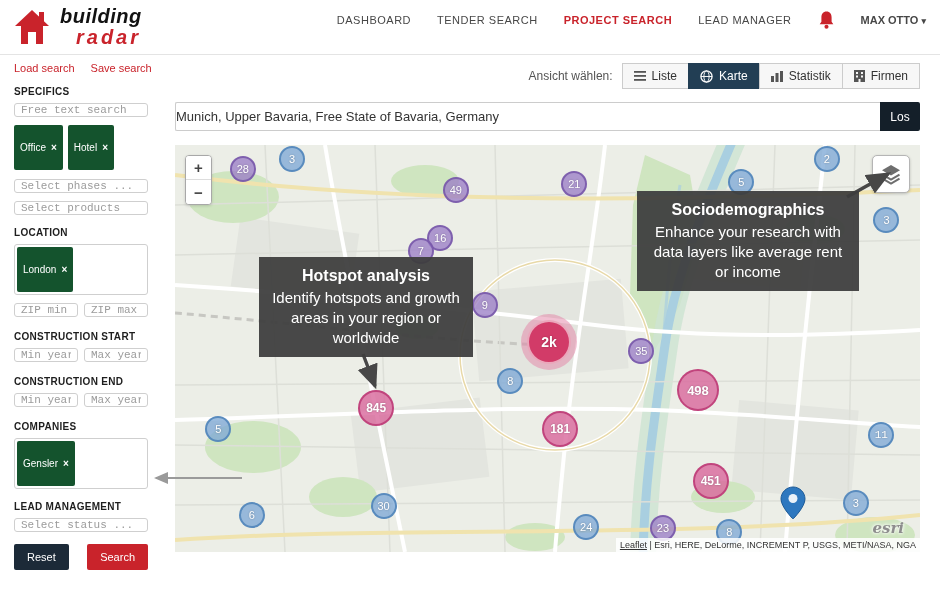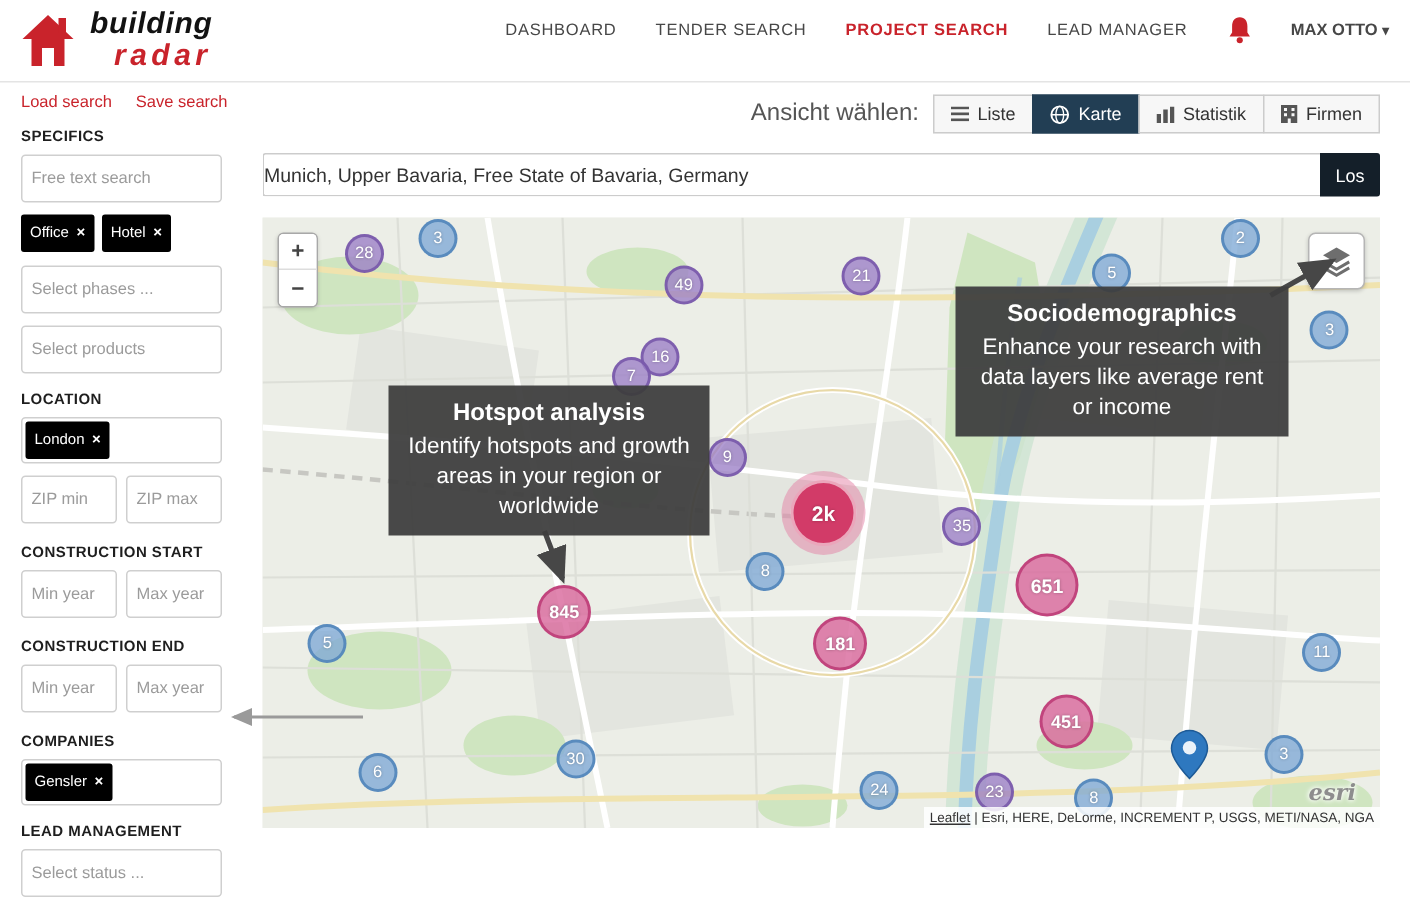--- a/index.html
+++ b/index.html
@@ -19,36 +19,36 @@
   .bell{display:flex;align-items:center;cursor:pointer}
   .user{font-size:11px;color:#474747;font-weight:bold;cursor:pointer;white-space:nowrap}
   .caret{font-size:9px;color:#474747}
 
   
   .sidebar{position:absolute;left:14px;top:62px;width:134px;z-index:45}
   .side-links{display:flex;gap:16px;margin-bottom:12px}
   .side-link{color:#c9232b;font-size:11px;cursor:pointer;white-space:nowrap}
   .sec{margin-bottom:12px}
   .sec-title{font-size:10px;font-weight:bold;color:#1e1e1e;letter-spacing:.3px;margin-bottom:6px}
-  .s-input{width:100%;height:32px;border:1px solid #cfcfcf;border-radius:3px;font-size:11px;padding:0 6px;color:#333;margin-bottom:8px;font-family:Liberation Sans, sans-serif;background:#fff;display:block}
+  .s-input{width:100%;height:14px;border:1px solid #cfcfcf;border-radius:3px;font-size:11px;padding:0 6px;color:#333;margin-bottom:8px;font-family:Liberation Mono, monospace;background:#fff;display:block}
   .s-input::placeholder{color:#9b9b9b}
   .half-row{display:flex;gap:6px;margin-bottom:14px}
   .half-row .s-input{width:64px;margin-bottom:0}
   .tag-row{display:flex;gap:5px;margin-bottom:9px}
-  .tag{display:inline-flex;align-items:center;gap:5px;background:#000000;color:#fff;font-size:10px;padding:7px 6px;border-radius:2px;cursor:default;white-space:nowrap}
+  .tag{display:inline-flex;align-items:center;gap:5px;background:#14532d;color:#fff;font-size:10px;padding:17px 6px;border-radius:2px;cursor:default;white-space:nowrap}
   .tag .x{cursor:pointer;font-weight:bold;font-size:10px;line-height:1}
   .tag-box{border:1px solid #cfcfcf;border-radius:3px;padding:2px;margin-bottom:8px;min-height:25px;background:#fff}
   .side-buttons{display:flex;justify-content:space-between;margin-top:10px}
   .btn-reset{background:#1c2a38;color:#fff;border:none;font-size:11px;padding:7px 13px;border-radius:2px;cursor:pointer;font-family:inherit}
   .btn-search{background:#c9232b;color:#fff;border:none;font-size:11px;padding:7px 13px;border-radius:2px;cursor:pointer;font-family:inherit}
 
   
   .main{position:absolute;left:175px;top:62px;width:745px}
   .view-row{display:flex;justify-content:flex-end;align-items:center;gap:10px;height:28px}
-  .view-label{font-size:16px;color:#555}
+  .view-label{font-size:12px;color:#555}
   .seg{display:flex}
   .seg-btn{display:flex;align-items:center;gap:6px;font-size:12px;color:#333;background:#f7f7f7;border:1px solid #ccc;padding:5px 11px;cursor:pointer;margin-left:-1px;font-family:inherit}
   .seg-btn.active{background:#223e54;border-color:#223e54;color:#fff}
   .search-row{display:flex;margin-top:12px}
   .geo-input{flex:1;height:29px;border:1px solid #ccc;border-right:none;border-radius:2px 0 0 2px;font-size:13px;padding:0 0;color:#333;font-family:inherit}
   .btn-los{width:40px;height:29px;background:#141f29;color:#fff;border:none;font-size:12px;cursor:pointer;border-radius:0 2px 2px 0;font-family:inherit}
 
   
   .map{position:relative;margin-top:14px;height:407px;overflow:hidden;background:#eceee7;cursor:grab}
   .map-bg{position:absolute;inset:0;width:100%;height:100%}
@@ -299,29 +299,29 @@
           <div class="cluster purple size-s" style="left: 53.6%; top: 9.6%;">21</div>
           <div class="cluster blue size-s" style="left: 76%; top: 9.1%;">5</div>
           <div class="cluster blue size-s" style="left: 87.5%; top: 3.5%;">2</div>
           <div class="cluster blue size-s" style="left: 95.5%; top: 18.4%;">3</div>
           <div class="cluster purple size-s" style="left: 35.6%; top: 22.9%;">16</div>
           <div class="cluster purple size-s" style="left: 33%; top: 26%;">7</div>
           <div class="cluster purple size-s" style="left: 41.6%; top: 39.3%;">9</div>
           <div class="cluster blue size-s" style="left: 45%; top: 58%;">8</div>
           <div class="cluster red size-xl" style="left: 50.2%; top: 48.4%;">2k</div>
           <div class="cluster purple size-s" style="left: 62.6%; top: 50.6%;">35</div>
-          <div class="cluster pink size-l" style="left: 70.2%; top: 60.2%;">651</div>
+          <div class="cluster pink size-l" style="left: 70.2%; top: 60.2%;">498</div>
           <div class="cluster pink size-m" style="left: 51.7%; top: 69.8%;">181</div>
           <div class="cluster pink size-m" style="left: 27%; top: 64.6%;">845</div>
           <div class="cluster pink size-m" style="left: 71.9%; top: 82.6%;">451</div>
           <div class="cluster blue size-s" style="left: 5.8%; top: 69.8%;">5</div>
           <div class="cluster blue size-s" style="left: 10.3%; top: 90.9%;">6</div>
           <div class="cluster blue size-s" style="left: 28%; top: 88.7%;">30</div>
           <div class="cluster purple size-s" style="left: 65.5%; top: 94%;">23</div>
-          <div class="cluster blue size-s" style="left: 94.8%; top: 71.3%;">11</div>
+          <div class="cluster blue size-s" style="left: 94.8%; top: 71.3%; font-family: Liberation Mono, monospace;">11</div>
           <div class="cluster blue size-s" style="left: 91.4%; top: 88%;">3</div>
           <div class="cluster blue size-s" style="left: 55.2%; top: 93.9%;">24</div>
           <div class="cluster blue size-s" style="left: 74.4%; top: 95%;">8</div>
         </div>
 
       <div class="zoom">
         <button>+</button>
         <button>−</button>
       </div>
 

